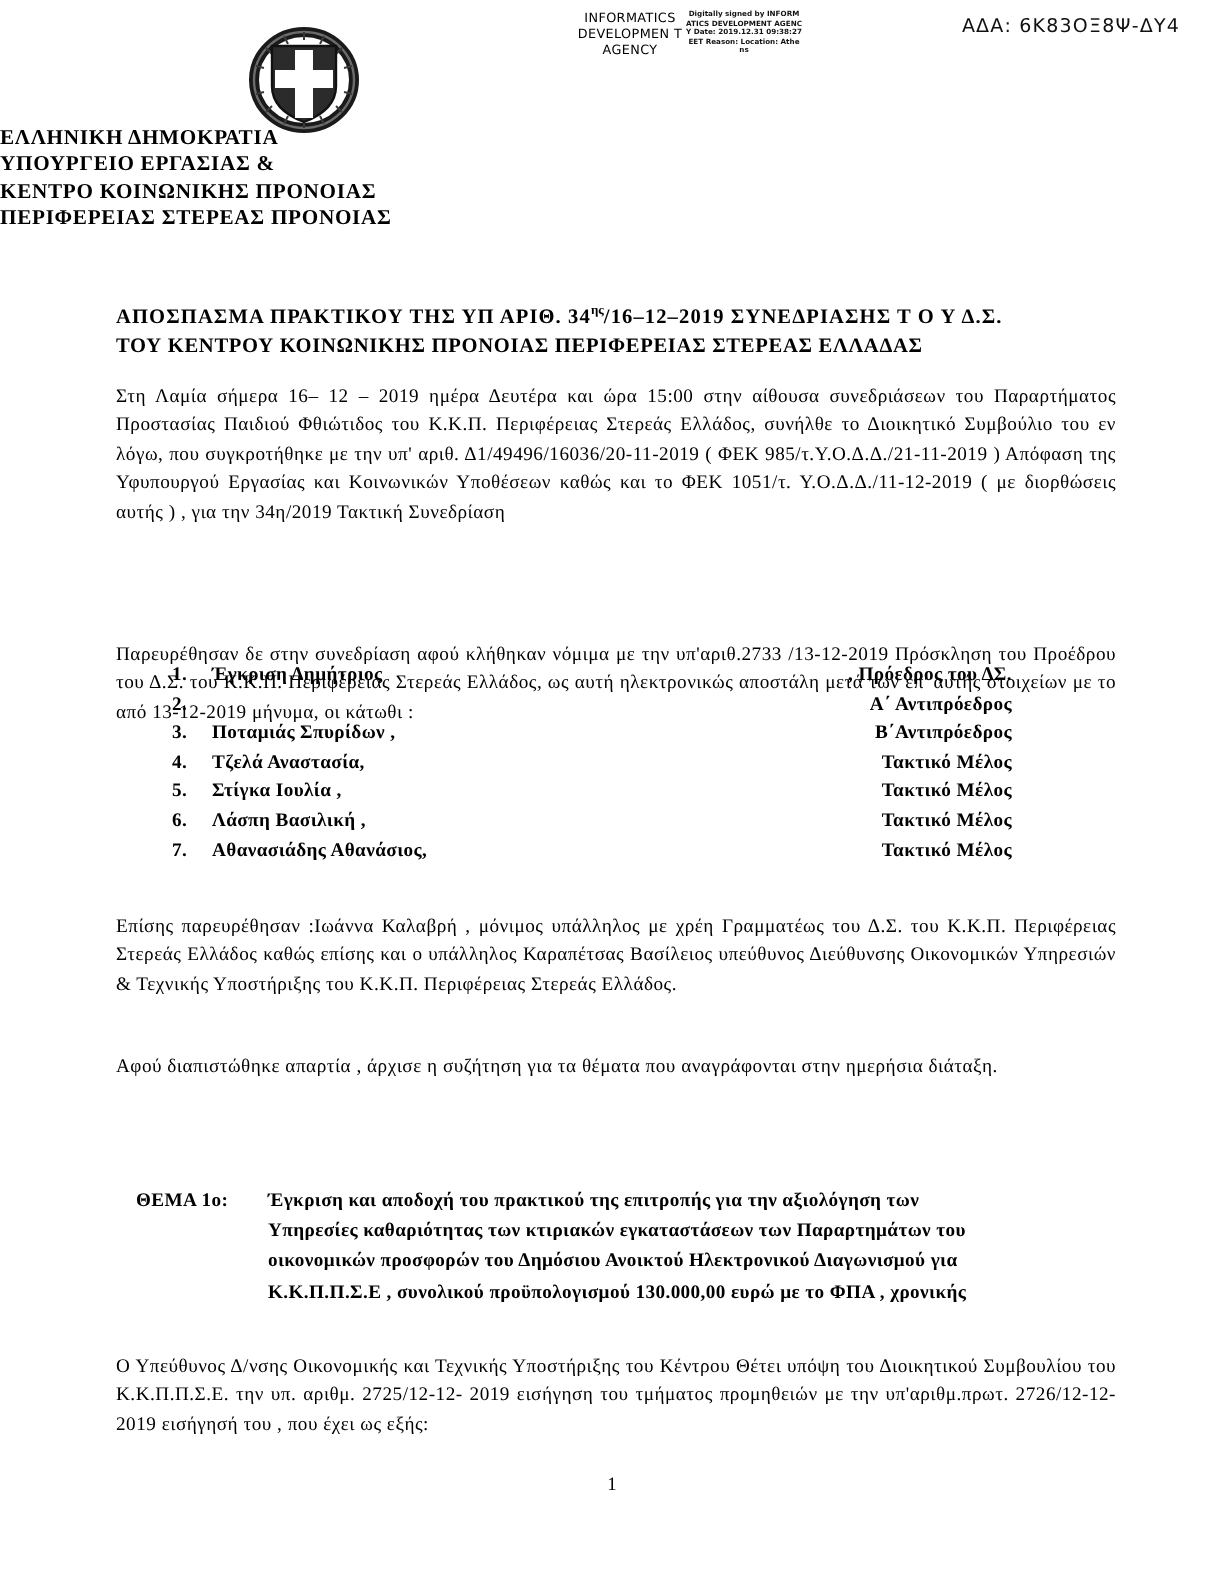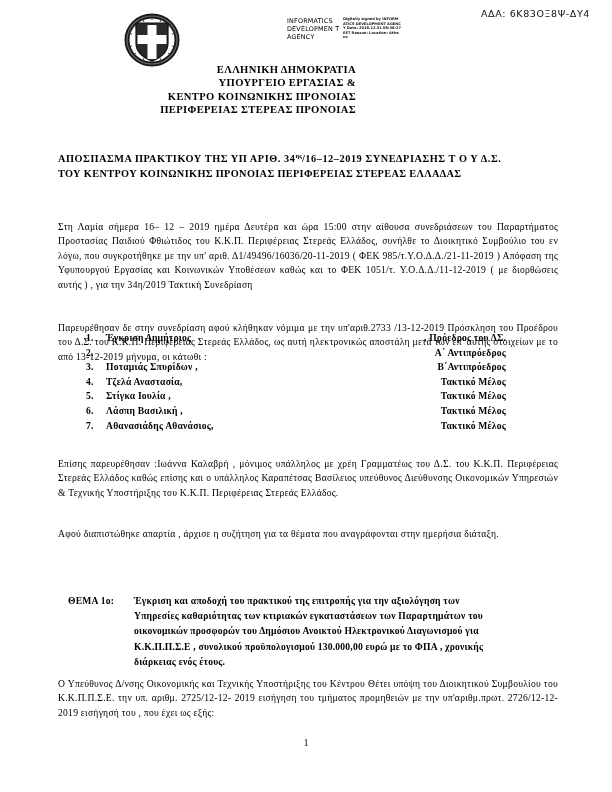--- a/index.html
+++ b/index.html
@@ -41,25 +41,26 @@
     font-family: "DejaVu Sans", sans-serif;
     font-size: 9.5px;
     letter-spacing: 0.6px;
     color: #111;
     white-space: nowrap;
   }
 
   .sigstamp {
     position: absolute;
     left: 287px;
-    top: 17px;
+    top: 5px;
     width: 118px;
     height: 42px;
     display: flex;
     gap: 0;
+    text-align: center;
   }
   .sigstamp .sig-left {
     font-family: "DejaVu Sans", sans-serif;
     font-size: 6.4px;
     line-height: 8.2px;
     letter-spacing: 0.2px;
     width: 56px;
     color: #000;
   }
   .sigstamp .sig-right {
@@ -82,21 +83,21 @@
     height: 54px;
   }
   .emblem svg { display: block; }
 
   
   .org-header {
     position: absolute;
     left: 0;
     top: 63px;
     width: 356px;
-    text-align: right;
+    text-align: left;
     font-family: "Liberation Serif", serif;
     font-weight: bold;
     font-size: 10.6px;
     line-height: 13.4px;
     letter-spacing: 0.35px;
   }
   .org-header div { white-space: nowrap; }
 
   
   .doc-title {
@@ -116,21 +117,21 @@
   .para {
     position: absolute;
     left: 58px;
     width: 500px;
     font-size: 9.6px;
     line-height: 14.4px;
     text-align: justify;
     letter-spacing: 0.25px;
   }
 
-  #p-intro  { top: 192px; margin-top: 28px; }
+  #p-intro  { top: 192px; }
   #p-invite { top: 285px; margin-top: 36px; }
   #p-also   { top: 457px; }
   #p-quorum { top: 527px; }
   #p-final  { top: 677px; }
 
   
   .members {
     position: absolute;
     left: 86px;
     top: 331px;
@@ -276,21 +277,20 @@
 
   <div class="para" id="p-quorum">Αφού διαπιστώθηκε απαρτία , άρχισε η συζήτηση  για τα θέματα που αναγράφονται στην ημερήσια διάταξη.</div>
 
   <div class="thema">
     <span class="t-label">ΘΕΜΑ  1ο:</span>
     <div class="t-body">
       <div>Έγκριση και αποδοχή του πρακτικού της επιτροπής για την αξιολόγηση  των</div>
       <div>Υπηρεσίες καθαριότητας των κτιριακών εγκαταστάσεων των Παραρτημάτων του</div>
       <div>οικονομικών προσφορών  του Δημόσιου Ανοικτού Ηλεκτρονικού Διαγωνισμού για</div>
       <div>Κ.Κ.Π.Π.Σ.Ε  , συνολικού προϋπολογισμού 130.000,00 ευρώ με το  ΦΠΑ , χρονικής</div>
-      <div>διάρκειας ενός έτους.</div>
     </div>
   </div>
 
   <div class="para" id="p-final">Ο Υπεύθυνος Δ/νσης Οικονομικής και Τεχνικής Υποστήριξης  του Κέντρου  Θέτει  υπόψη του Διοικητικού Συμβουλίου του Κ.Κ.Π.Π.Σ.Ε. την υπ. αριθμ. 2725/12-12- 2019   εισήγηση του τμήματος προμηθειών   με την υπ'αριθμ.πρωτ. 2726/12-12-2019 εισήγησή του , που έχει ως εξής:</div>
 
   <div class="page-number">1</div>
 
 </div>
 
 </body></html>

